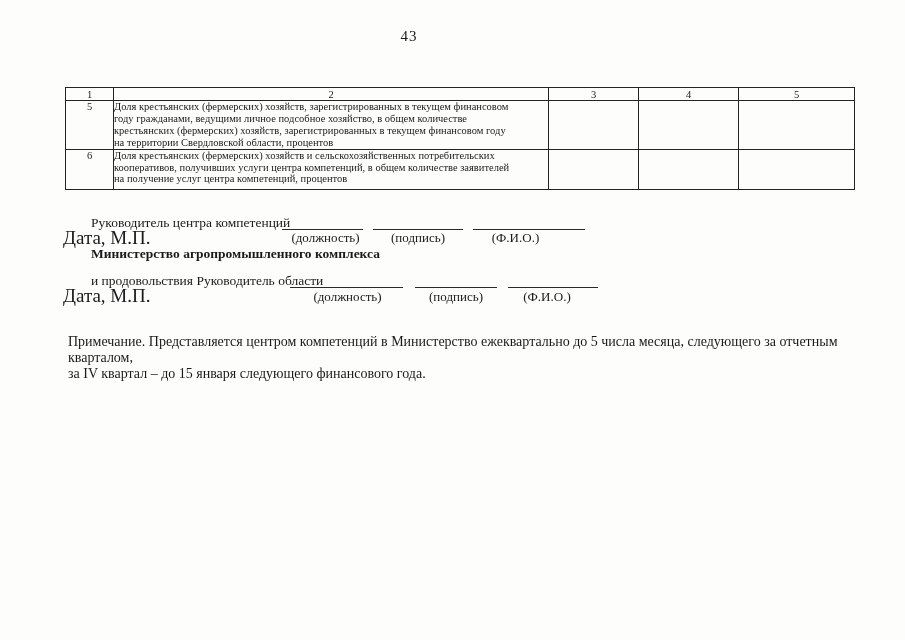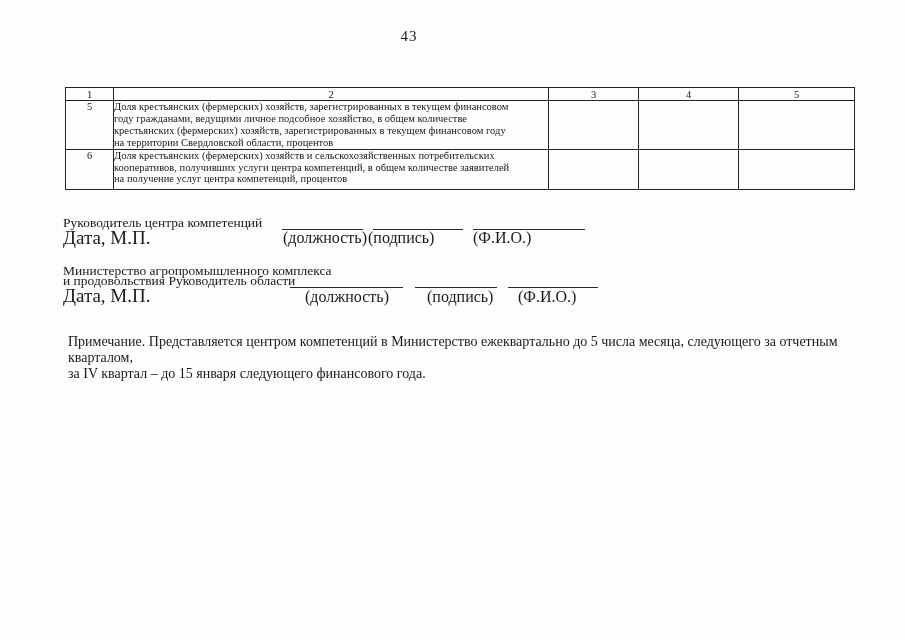--- a/index.html
+++ b/index.html
@@ -47,44 +47,45 @@
     font-size: 10.5px;
     line-height: 11.9px;
     padding: 1px 3px 0 5px;
     white-space: pre-line;
     font-family: Liberation Serif, serif;
   }
   tr.row-a { height: 48px; }
   tr.row-b { height: 40px; }
 
   .abs { position: absolute; white-space: nowrap; }
-  .sig-text { font-size: 13.5px; line-height: 14px; }
+  .sig-text { font-size: 13.5px; line-height: 14px; margin-left: 28px; }
   .sig-small { font-size: 19px; line-height: 14px; }
   .blank {
     position: absolute;
     height: 13px;
     border-bottom: 1px solid #2a2a2a;
   }
   .lbl {
     position: absolute;
-    font-size: 16px;
+    font-size: 13px;
     line-height: 14px;
+    text-align: center;
     white-space: nowrap;
   }
   
   .s1-title { left: 63px; top: 216px; }
   .b1a { left: 282px; top: 217px; width: 81px; }
   .b1b { left: 373px; top: 217px; width: 90px; }
   .b1c { left: 473px; top: 217px; width: 112px; }
   .s1-date { left: 63px; top: 231px; }
   .l1a { left: 283px; top: 231px; width: 85px; }
   .l1b { left: 368px; top: 231px; width: 100px; }
   .l1c { left: 473px; top: 231px; width: 85px; }
   
-  .s2-org1 { left: 63px; top: 264px; }
+  .s2-org1 { left: 63px; top: 247px; font-weight: bold; }
   .s2-org2 { left: 63px; top: 274px; }
   .b2a { left: 290px; top: 275px; width: 113px; }
   .b2b { left: 415px; top: 275px; width: 82px; }
   .b2c { left: 508px; top: 275px; width: 90px; }
   .s2-date { left: 63px; top: 289px; }
   .l2a { left: 305px; top: 290px; width: 85px; }
   .l2b { left: 427px; top: 290px; width: 58px; }
   .l2c { left: 518px; top: 290px; width: 58px; }
 
   .note {

